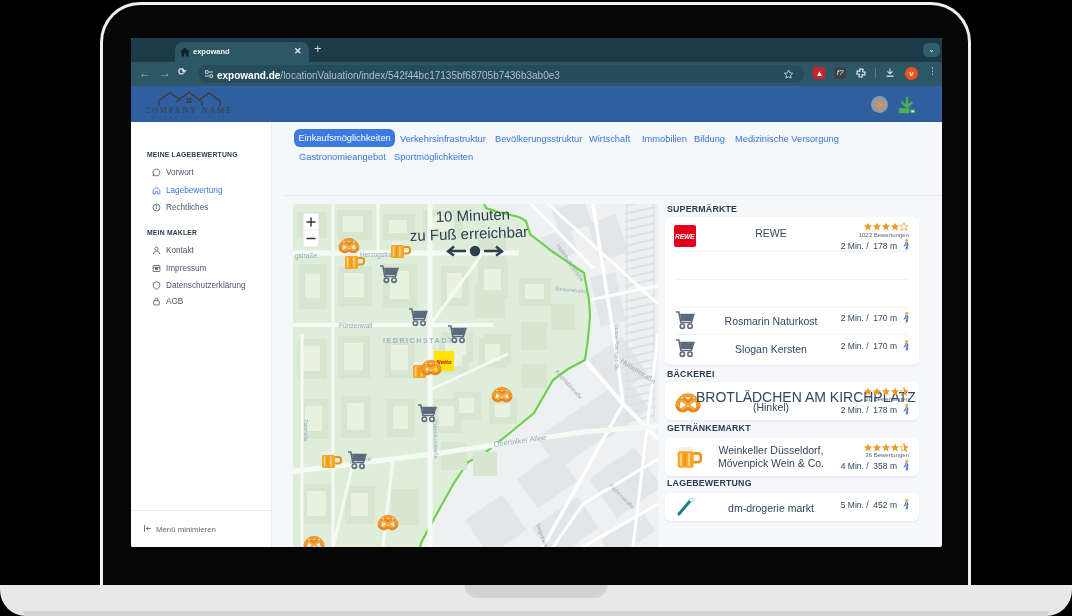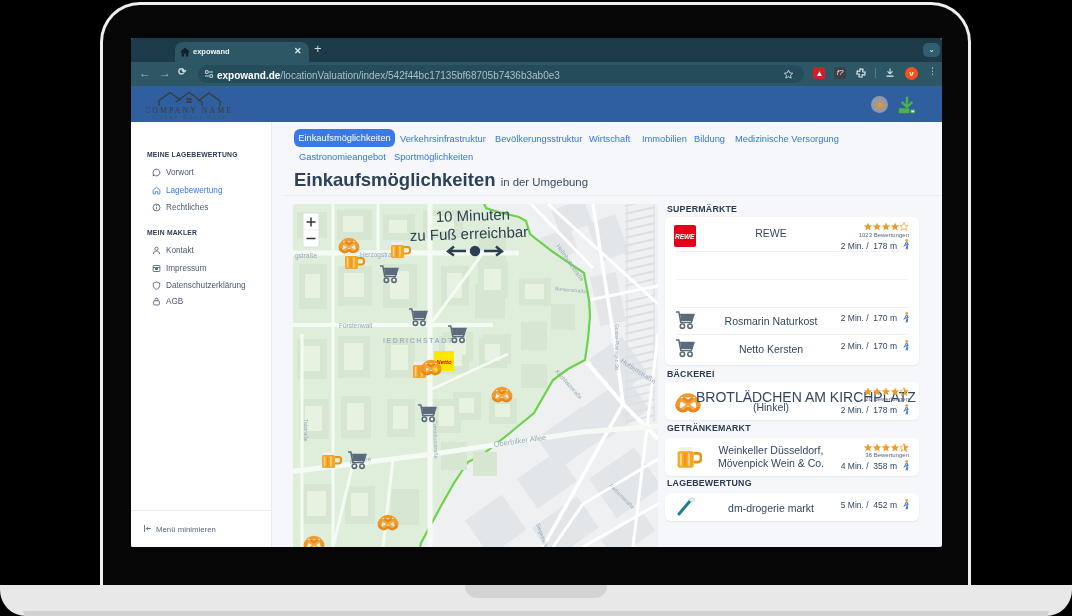--- a/index.html
+++ b/index.html
@@ -202,21 +202,20 @@
     </div>
     <div class="chip-sel">Einkaufsmöglichkeiten</div>
     <span class="chip" style="left:269px;top:95.5px">Verkehrsinfrastruktur</span>
     <span class="chip" style="left:364px;top:95.5px">Bevölkerungsstruktur</span>
     <span class="chip" style="left:458px;top:95.5px">Wirtschaft</span>
     <span class="chip" style="left:511px;top:95.5px">Immobilien</span>
     <span class="chip" style="left:563px;top:95.5px">Bildung</span>
     <span class="chip" style="left:604px;top:95.5px">Medizinische Versorgung</span>
     <span class="chip" style="left:168px;top:113.5px">Gastronomieangebot</span>
     <span class="chip" style="left:263px;top:113.5px">Sportmöglichkeiten</span>
-    <div id="h1">Einkaufsmöglichkeiten <span>in der Umgebung</span></div>
     <div id="hline"></div>
     <div id="map">
       <svg width="365" height="343" viewBox="0 0 365 343">
         <defs>
           <g id="beer">
             <rect x="-7" y="-8" width="11" height="5" fill="#f3f0ec"></rect>
             <rect x="-8" y="-5" width="13" height="13" rx="1.5" fill="#f5a623"></rect>
             <path d="M5 -3 h3.5 a2.5 2.5 0 0 1 2.5 2.5 v1.5 a2.5 2.5 0 0 1 -2.5 2.5 H5" fill="none" stroke="#e8941a" stroke-width="2.2"></path>
             <line x1="-5.4" y1="-3.5" x2="-5.4" y2="6.5" stroke="#fdd089" stroke-width="1.6"></line>
             <line x1="-2.2" y1="-3.5" x2="-2.2" y2="6.5" stroke="#e8941a" stroke-width="1.2"></line>
@@ -452,21 +451,21 @@
         <div class="rsep" style="top:116.5px"></div>
         <div style="position:absolute;left:0;top:117px;width:100%;height:31px">
           <svg class="abs" style="left:9px;top:4px" width="24" height="22" viewBox="-11 -10 24 22">
               <g fill="none" stroke="#5b6b7d" stroke-width="1.5">
                 <path d="M-9 -8 h2.8 l2 10.5 h10.5 l2.6 -8 h-14.5"></path>
               </g>
               <rect x="-4.6" y="-6" width="12.5" height="7" fill="#5b6b7d"></rect>
               <circle cx="-2.6" cy="6.2" r="2.2" fill="none" stroke="#5b6b7d" stroke-width="1.6"></circle>
               <circle cx="5" cy="6.2" r="2.2" fill="none" stroke="#5b6b7d" stroke-width="1.6"></circle>
             </svg>
-          <div class="nm" style="top:9px">Netto Kersten</div>
+          <div class="nm" style="top:9px">Slogan Kersten</div>
           <div class="dist" style="top:7px">2 Min. /&nbsp; 170 m</div>
           <svg class="abs" style="right:8px;top:6px" width="9" height="11" viewBox="0 0 9 11">
               <circle cx="4.7" cy="1.5" r="1.4" fill="#e8a33d"></circle>
               <path d="M4.2 3 L6 3.4 L6.6 6 L5.4 6 L5 4.8 Z" fill="#3b6fd4"></path>
               <path d="M4.2 3 L3.2 5.6 L1.8 7.6 M4.6 5 L5.6 7.2 L5.2 10.4 M3.2 5.6 L4.8 7.4 L4 10.4" stroke="#3b6fd4" stroke-width="1" fill="none"></path>
             </svg>
         </div>
       </div>
       <div class="lsec" style="top:331px">BÄCKEREI</div>
       <div class="card" style="top:344px;height:38px">

